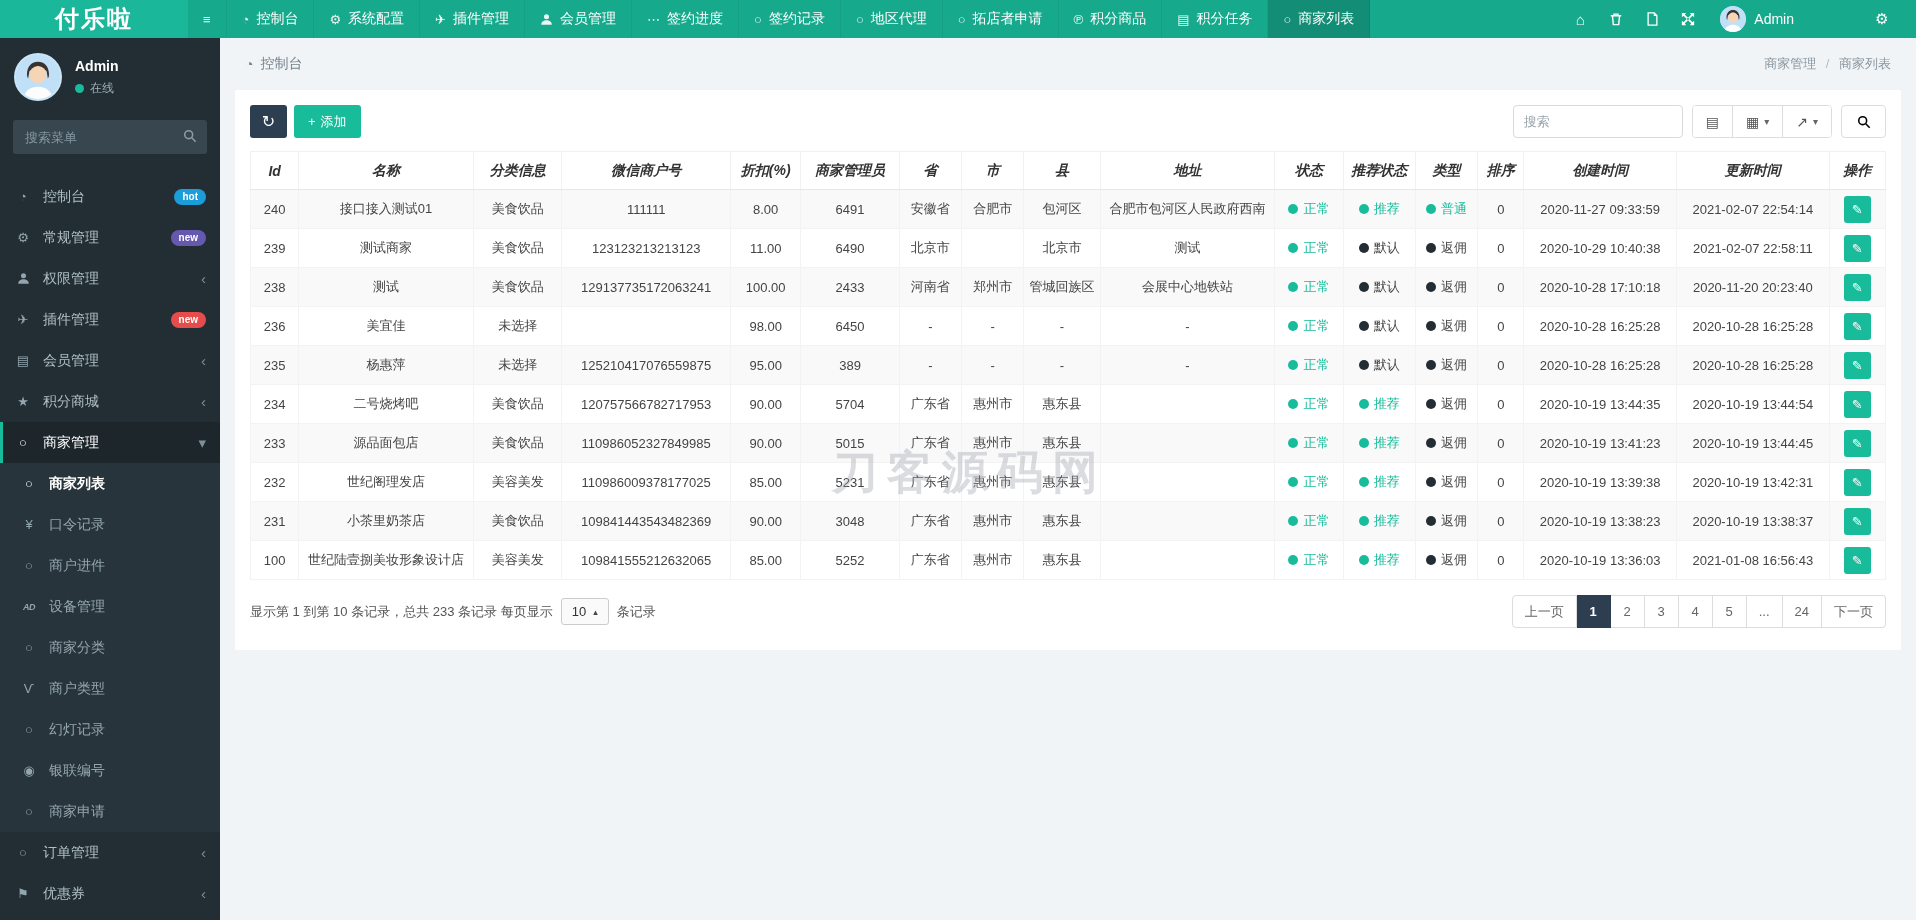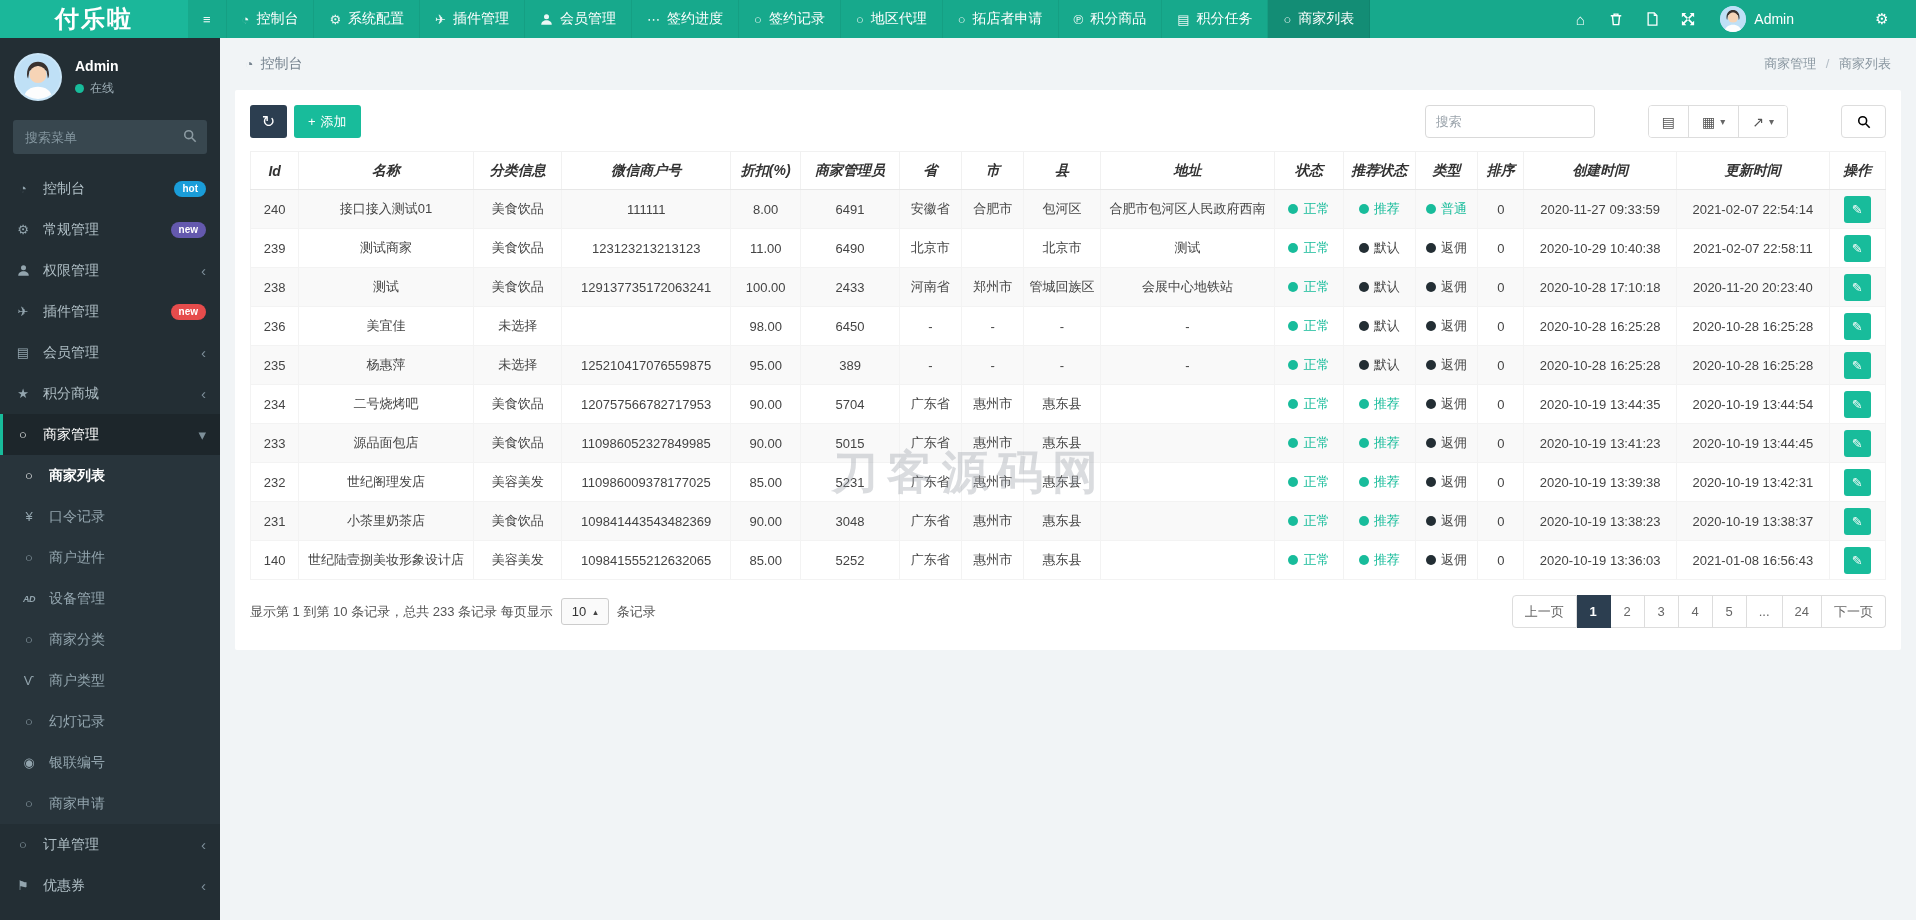--- a/index.html
+++ b/index.html
@@ -27,21 +27,21 @@
   .nav-gears { margin-left: 60px; font-size: 15px; cursor: pointer; }
   
   .sidebar { position: absolute; top: 38px; left: 0; width: 220px; height: 882px;
     background: #232e34; color: #b0bfc6; z-index: 20; }
   .user-panel { display: flex; align-items: center; gap: 13px; padding: 15px 14px 13px; }
   .avatar-lg { width: 48px; height: 48px; border-radius: 50%; overflow: hidden; background: #bfe0f6;
     border: 2px solid rgba(255,255,255,0.18); flex: none; }
   .user-meta .uname { color: #fff; font-weight: bold; font-size: 14px; margin-bottom: 6px; }
   .user-meta .ustatus { font-size: 12px; color: #9fb0b8; display: flex; align-items: center; gap: 6px; }
   .user-meta .ustatus .dot-on { width: 9px; height: 9px; border-radius: 50%; background: #18bc9b; display: inline-block; }
-  .side-search { margin: 6px 13px 14px; position: relative; }
+  .side-search { margin: 6px 13px 22px; position: relative; }
   .side-search input { width: 100%; height: 34px; background: #38474f; border: none; border-radius: 3px;
     color: #cfd8dc; padding: 0 32px 0 12px; font-size: 13px; outline: none;
     font-family: "Liberation Sans", "DejaVu Sans", sans-serif; }
   .side-search input::placeholder { color: #8597a0; }
   .side-search .sico { position: absolute; right: 10px; top: 9px; opacity: .7; }
   .menu { list-style: none; }
   .s-item { height: 41px; display: flex; align-items: center; gap: 11px; padding: 0 14px;
     font-size: 14px; cursor: pointer; color: #b0bfc6; }
   .s-item .ico { width: 18px; text-align: center; font-size: 13px; color: #93a5ae; flex: none;
     display: inline-flex; justify-content: center; align-items: center; }
@@ -62,21 +62,21 @@
   .crumbs .cl { display: flex; align-items: center; gap: 7px; }
   .crumbs .cr { font-size: 13px; color: #8a97a1; }
   .crumbs .cr .sep { margin: 0 6px; color: #b4bec6; }
   .card { background: #fff; border-radius: 2px; padding: 15px 15px 20px; position: relative; min-height: 560px; }
   
   .toolbar { display: flex; align-items: center; margin-bottom: 13px; }
   .btn { border: none; cursor: pointer; font-family: inherit; }
   .btn-refresh { width: 37px; height: 33px; background: #2c3e50; color: #fff; border-radius: 3px; font-size: 16px; }
   .btn-add { height: 33px; background: #18bc9b; color: #fff; border-radius: 3px; font-size: 13px;
     padding: 0 14px; margin-left: 7px; display: inline-flex; align-items: center; gap: 5px; }
-  .toolbar-right { margin-left: auto; display: flex; align-items: center; gap: 44px; }
+  .toolbar-right { margin-left: auto; display: flex; align-items: center; }
   .search-input { width: 170px; height: 33px; border: 1px solid #d9d9d9; border-radius: 4px;
     padding: 0 10px; font-size: 13px; color: #555; outline: none;
     font-family: "Liberation Sans", "DejaVu Sans", sans-serif; }
   .search-input::placeholder { color: #9aa3ab; }
   .btn-group { display: flex; margin-left: 9px; border: 1px solid #ddd; border-radius: 4px; overflow: hidden; }
   .tbtn { height: 31px; background: #fff; color: #555; font-size: 14px; padding: 0 13px;
     display: inline-flex; align-items: center; gap: 5px; border-right: 1px solid #ddd; }
   .tbtn:last-child { border-right: none; }
   .tbtn .caret { font-size: 10px; color: #666; }
   .btn-find { margin-left: 9px; width: 45px; height: 33px; background: #fff; border: 1px solid #ddd;
@@ -577,21 +577,21 @@
             <td></td>
             <td><span class="st green"><span class="dot"></span>正常</span></td>
             <td><span class="st green"><span class="dot"></span>推荐</span></td>
             <td><span class="st dark"><span class="dot"></span>返佣</span></td>
             <td>0</td>
             <td>2020-10-19 13:38:23</td>
             <td>2020-10-19 13:38:37</td>
             <td><button class="btn btn-edit"><span>✎</span></button></td>
           </tr>
           <tr>
-            <td>140</td>
+            <td>100</td>
             <td>世纪陆壹捌美妆形象设计店</td>
             <td>美容美发</td>
             <td>109841555212632065</td>
             <td>85.00</td>
             <td>5252</td>
             <td>广东省</td>
             <td>惠州市</td>
             <td>惠东县</td>
             <td></td>
             <td><span class="st green"><span class="dot"></span>正常</span></td>

